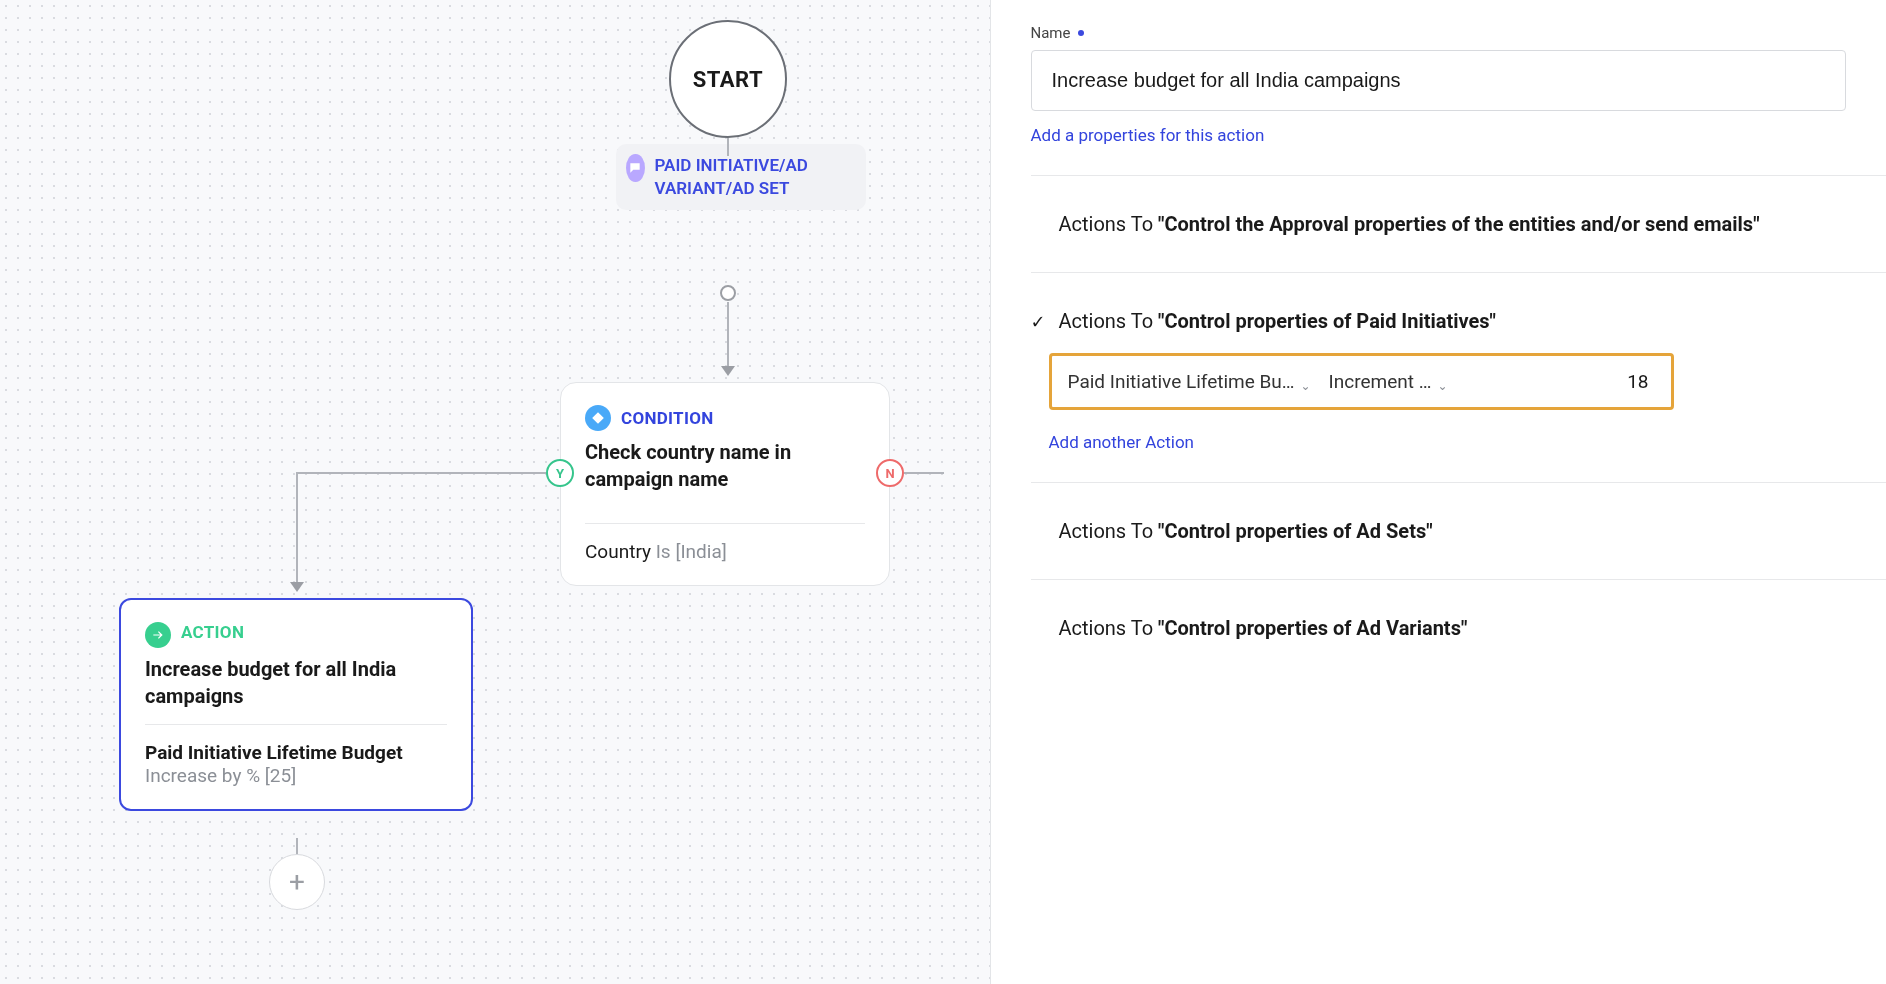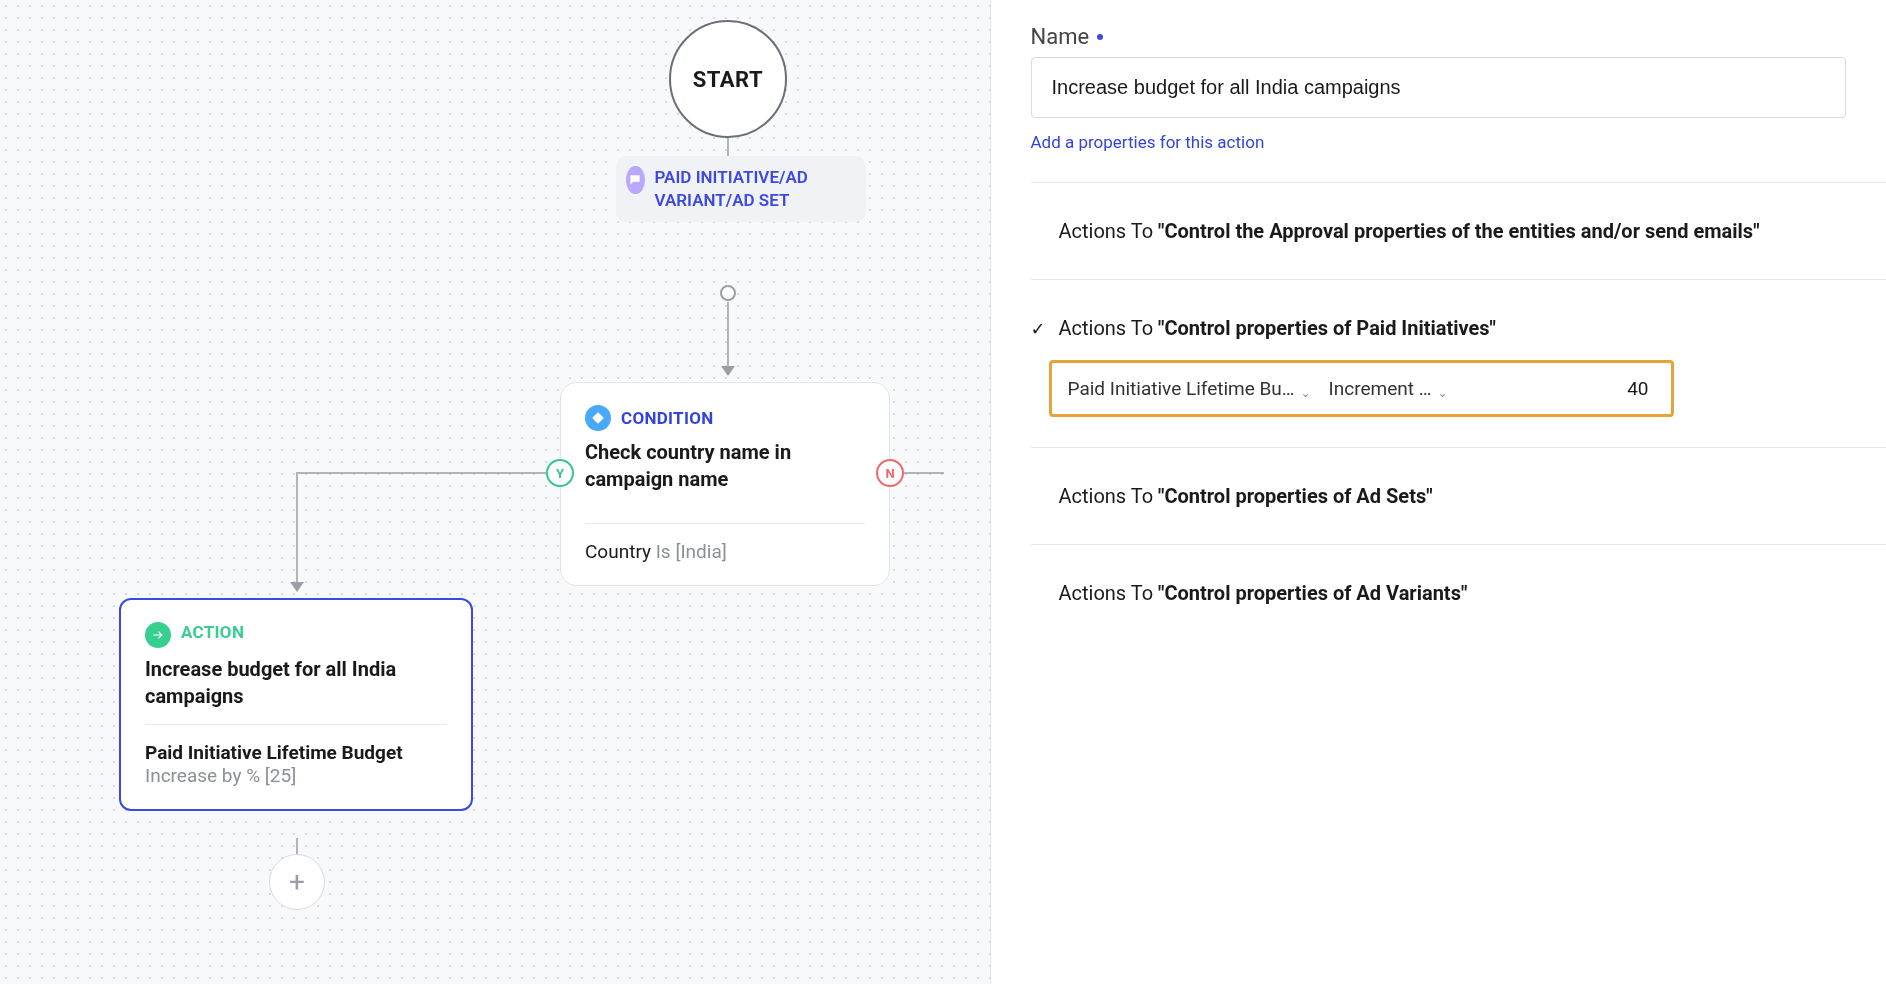--- a/index.html
+++ b/index.html
@@ -29,21 +29,21 @@
     left: 669px; top: 20px;
     width: 118px; height: 118px;
     border-radius: 50%;
     border: 2px solid #6b6f76;
     background: #fff;
     display: flex; align-items: center; justify-content: center;
     font-weight: 700; font-size: 22px; letter-spacing: 0.5px;
   }
   .tag-node {
     position: absolute;
-    left: 616px; top: 156px;
+    left: 616px; top: 144px;
     padding: 10px 18px 10px 10px;
     border-radius: 10px;
     background: #f1f2f5;
     display: flex; align-items: flex-start; gap: 10px;
     max-width: 250px;
   }
   .tag-icon {
     width: 28px; height: 28px; border-radius: 50%;
     background: #b9a8ff;
     display:flex; align-items:center; justify-content:center;
@@ -118,21 +118,21 @@
     color: #9b9ea4; font-size: 28px; line-height: 1;
   }
 
   .line { position: absolute; background: #b1b4ba; }
   .line.v { width: 2px; }
   .line.h { height: 2px; }
 
   
   .field { padding: 0 40px; }
   .label-row { display:flex; align-items:center; gap:8px; margin-bottom:8px; }
-  .field-label { font-size: 22px; color: #444; }
+  .field-label { font-size: 15px; color: #444; }
   .req-dot { width:6px; height:6px; border-radius:50%; background:#3b49df; display:inline-block; }
   .text-input {
     width: 100%;
     padding: 18px 20px;
     border: 1px solid #d8dade;
     border-radius: 4px;
     font-size: 20px;
     color: #1a1a1a;
     background: #fff;
   }
@@ -276,23 +276,24 @@
 
     <div class="action-editor">
       <span class="dd trunc">
         <span>Paid Initiative Lifetime Bu…</span>
         <span class="chev">⌄</span>
       </span>
       <span class="dd">
         <span>Increment …</span>
         <span class="chev">⌄</span>
       </span>
-      <span class="val-input">40</span>
-    </div>
-
+      <span class="val-input">18</span>
+    </div>
+
+    <div class="add-action">Add another Action</div>
 
     <div class="section-divider" style="margin-top:30px;"></div>
 
     <div class="section-row">
       <span class="check-icon"></span>
       <span>
         <span>Actions To </span><span class="bold">"Control properties of Ad Sets"</span>
       </span>
     </div>
 

